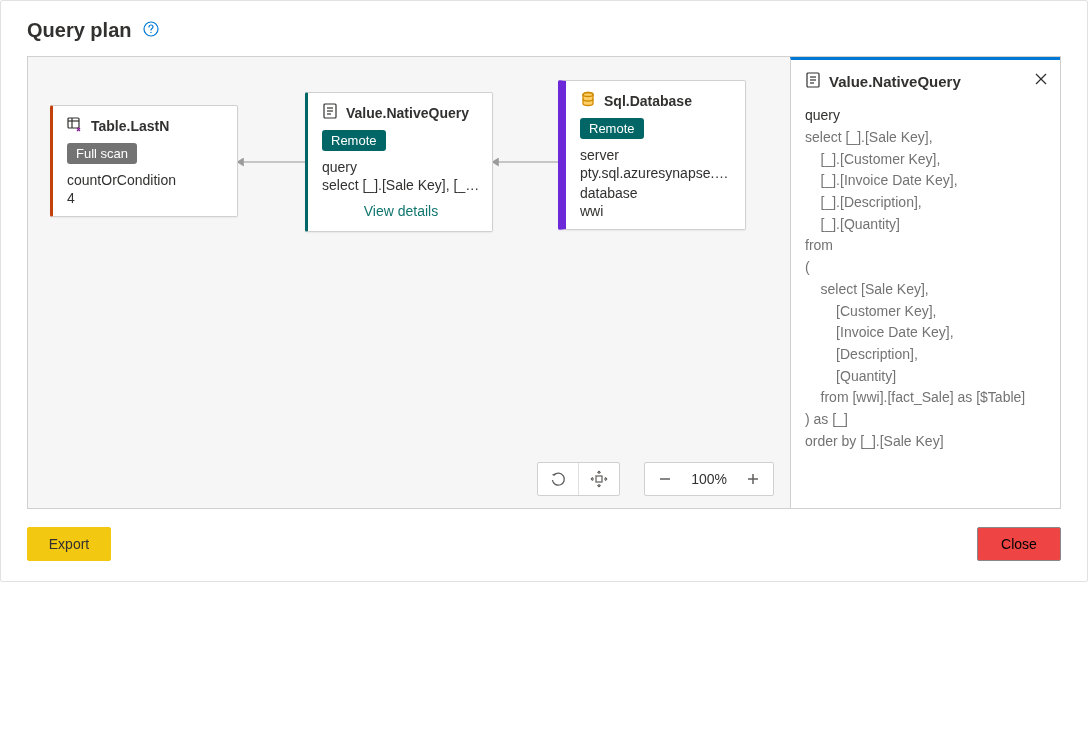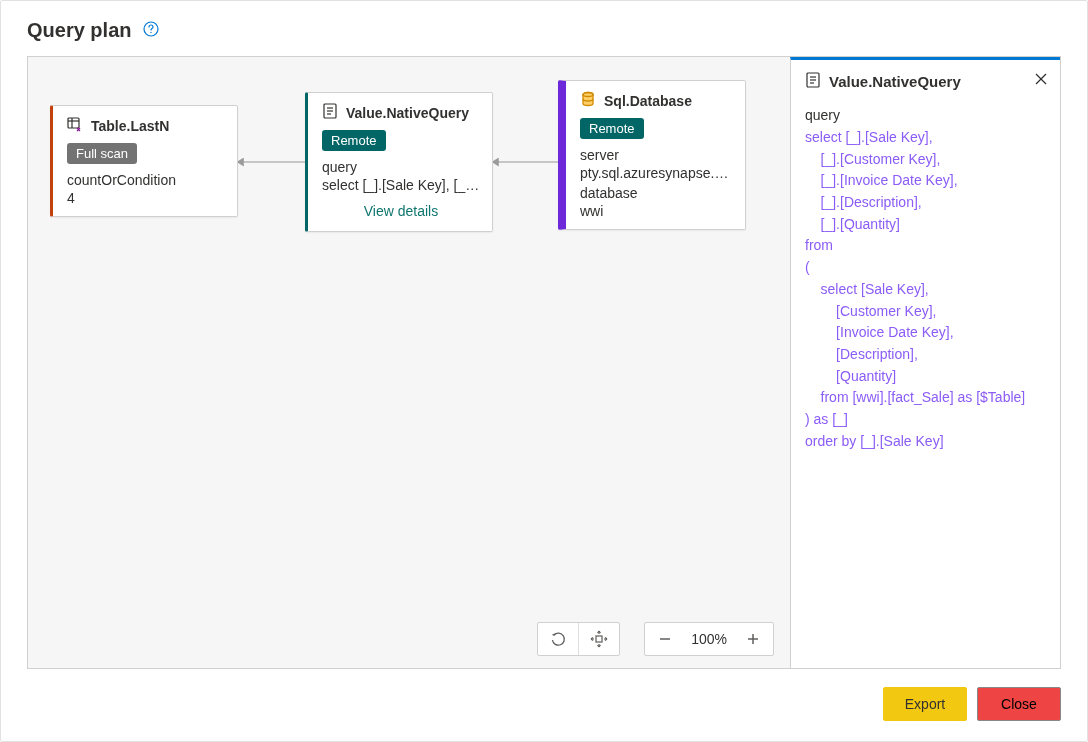--- a/index.html
+++ b/index.html
@@ -5,21 +5,21 @@
   * { box-sizing: border-box; }
   body {
     margin: 0;
     font-family: "Segoe UI", -apple-system, BlinkMacSystemFont, sans-serif;
     font-size: 14px;
     color: #323130;
     background: #fff;
   }
   .dialog {
     width: 1088px;
-    height: 742px;
+    height: 582px;
     border: 1px solid #e1e1e1;
     border-radius: 2px;
     position: relative;
     display: flex;
     flex-direction: column;
     padding: 18px 26px 20px 26px;
   }
   .title-row {
     display: flex;
     align-items: center;
@@ -154,26 +154,26 @@
   }
   .side-label {
     font-size: 14px;
     color: #323130;
     margin-bottom: 4px;
   }
   .side-body {
     white-space: pre;
     font-size: 14px;
     line-height: 1.55;
-    color: #8b5cf6;
+    color: #737373;
     overflow: auto;
   }
   .footer {
     display: flex;
-    justify-content: flex-end;
+    justify-content: space-between;
     gap: 10px;
     margin-top: 18px;
   }
   .btn {
     min-width: 84px;
     height: 34px;
     border: 1px solid #8a8886;
     background: #ef4444;
     border-radius: 2px;
     font-size: 14px;

